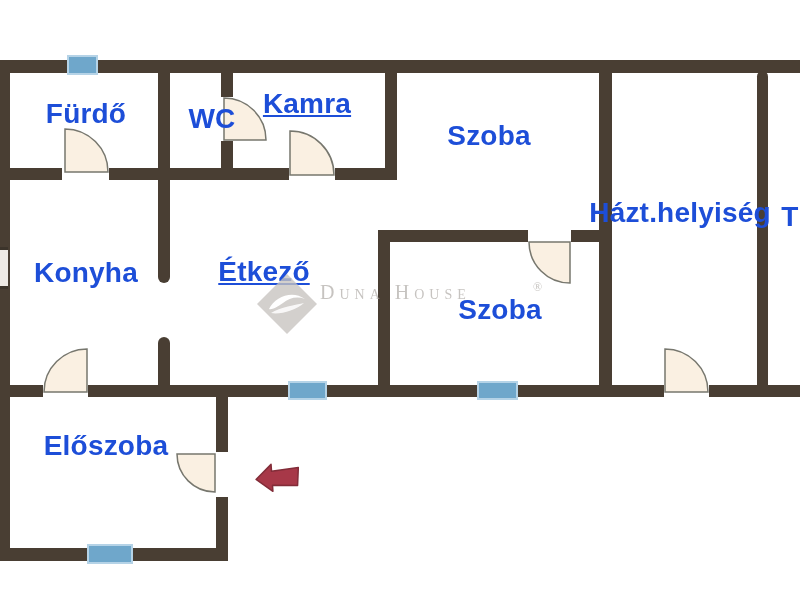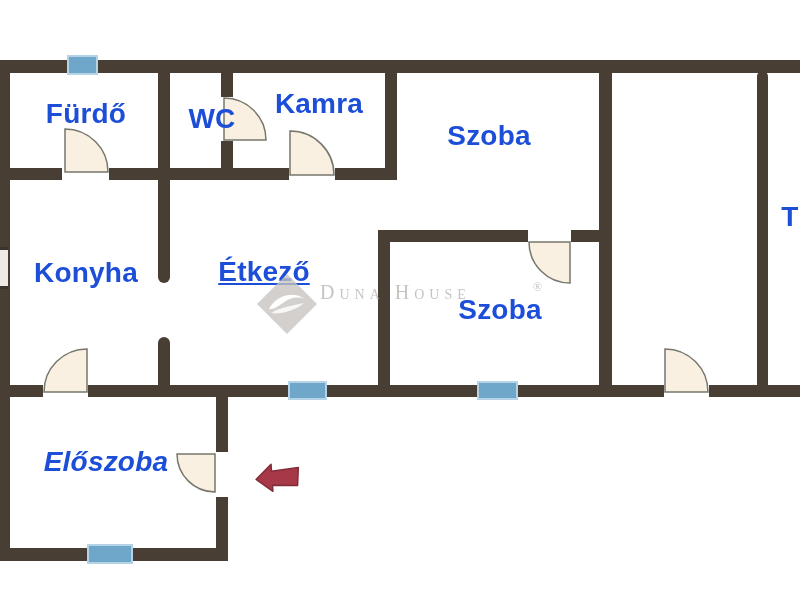--- a/index.html
+++ b/index.html
@@ -83,27 +83,28 @@
       <path d="M665,392 L665,349 A43,43 0 0 1 708,392 Z"></path>
       <path d="M215,454 L177,454 A38,38 0 0 0 215,492 Z"></path>
     </g>
     <g transform="rotate(-4 277 478)">
       <polygon points="256,478 272,464 272,471 299,469 297,487 272,485 272,491" fill="#a73848" stroke="#822c38" stroke-width="1.5" stroke-linejoin="round"></polygon>
     </g>
   </svg>
 
   <div class="room-label" style="left:86px;top:114px;">Fürdő</div>
   <div class="room-label" style="left:212px;top:119px;">WC</div>
-  <div class="room-label" style="left:319px;top:104px;">Kamra</div>
+  <div class="room-label" style="left:307px;top:104px;text-decoration:underline;">Kamra</div>
   <div class="room-label" style="left:489px;top:136px;">Szoba</div>
   <div class="room-label" style="left:86px;top:273px;">Konyha</div>
   <div class="room-label" style="left:264px;top:272px;text-decoration:underline;">Étkező</div>
+  <div class="room-label" style="left:680px;top:213px;">Házt.helyiség</div>
   <div class="room-label" style="left:790px;top:217px;">T</div>
   <div class="room-label" style="left:500px;top:310px;">Szoba</div>
-  <div class="room-label" style="left:106px;top:462px;font-style:italic;">Előszoba</div>
+  <div class="room-label" style="left:106px;top:446px;">Előszoba</div>
 
   <div class="watermark">
     <svg class="wm-logo" width="62" height="62" viewBox="0 0 62 62">
       <polygon points="31,1 61,31 31,61 1,31" fill="#c7c3bf"></polygon>
       <path d="M13,36 C19,23 37,17 49,26 C41,23 33,25 27,30 C21,34 16,37 13,36 Z" fill="#ffffff"></path>
       <path d="M15,40 C24,34 40,32 48,30 C40,37 24,42 15,40 Z" fill="#ffffff" opacity="0.85"></path>
     </svg>
     <span class="wm-text">Duna House</span>
     <span class="wm-reg">®</span>
   </div>

